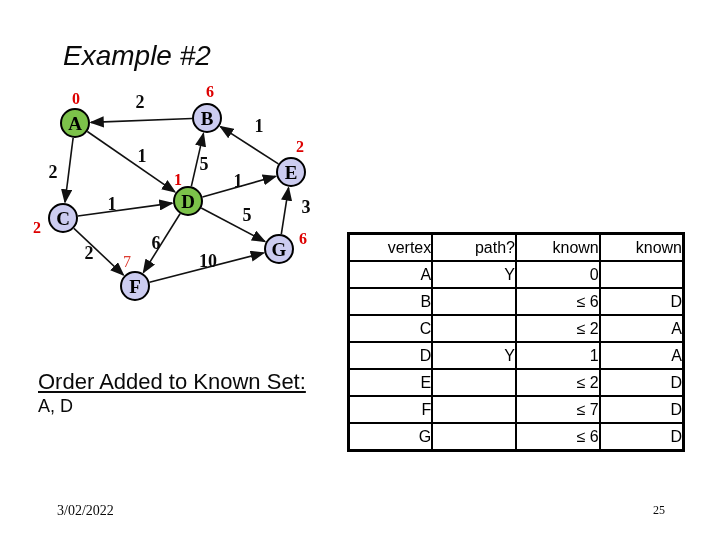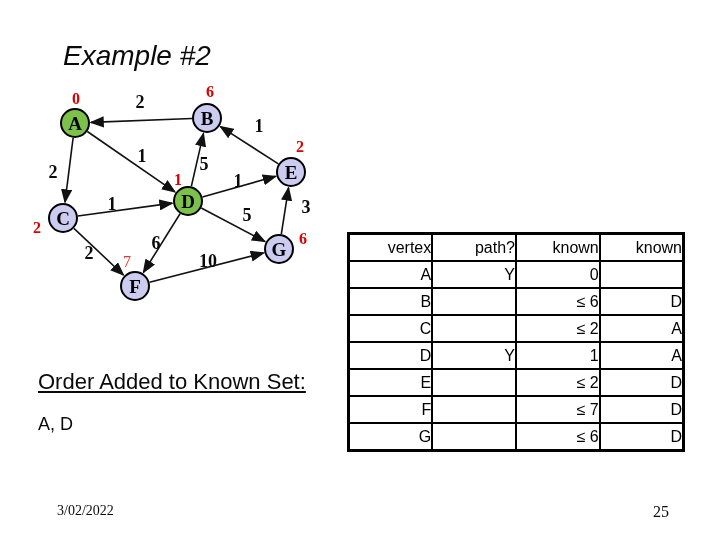--- a/index.html
+++ b/index.html
@@ -11,40 +11,40 @@
     position:absolute;left:63px;top:40px;
     font-size:28px;font-style:italic;font-weight:400;color:#0a0a0a;
     white-space:nowrap;
   }
   .graph-svg{position:absolute;left:0;top:0;width:360px;height:330px;pointer-events:none;}
   .order-label{
     position:absolute;left:38px;top:369px;font-size:22px;
     text-decoration:underline;white-space:nowrap;color:#0a0a0a;
   }
   .order-value{
-    position:absolute;left:38px;top:414px;font-size:18px;color:#0a0a0a;
+    position:absolute;left:38px;top:396px;font-size:18px;color:#0a0a0a;
   }
   table.vtable{
     position:absolute;left:347px;top:232px;width:338px;
     border-collapse:collapse;table-layout:fixed;
     font-size:16px;text-align:right;color:#000;
     border:3px solid #000;
   }
   table.vtable th, table.vtable td{
     border:2px solid #000;height:25px;padding:0;
     font-weight:normal;font-size:16px;line-height:1.1;
     overflow:hidden;white-space:nowrap;
   }
   .footer-date{
     position:absolute;left:57px;top:503px;
     font-family:"Liberation Serif",serif;font-size:14px;color:#0a0a0a;
   }
   .footer-page{
     position:absolute;left:653px;top:503px;
-    font-family:"Liberation Serif",serif;font-size:16px;color:#0a0a0a;
+    font-family:"Liberation Serif",serif;font-size:12px;color:#0a0a0a;
   }
 </style>
 </head>
 <body>
 
 <div class="title">Example #2</div>
 
 <svg class="graph-svg" viewBox="0 0 360 330" xmlns="http://www.w3.org/2000/svg">
     <defs>
       <marker id="arrow" markerWidth="9" markerHeight="7" refX="8" refY="3.5" orient="auto">

